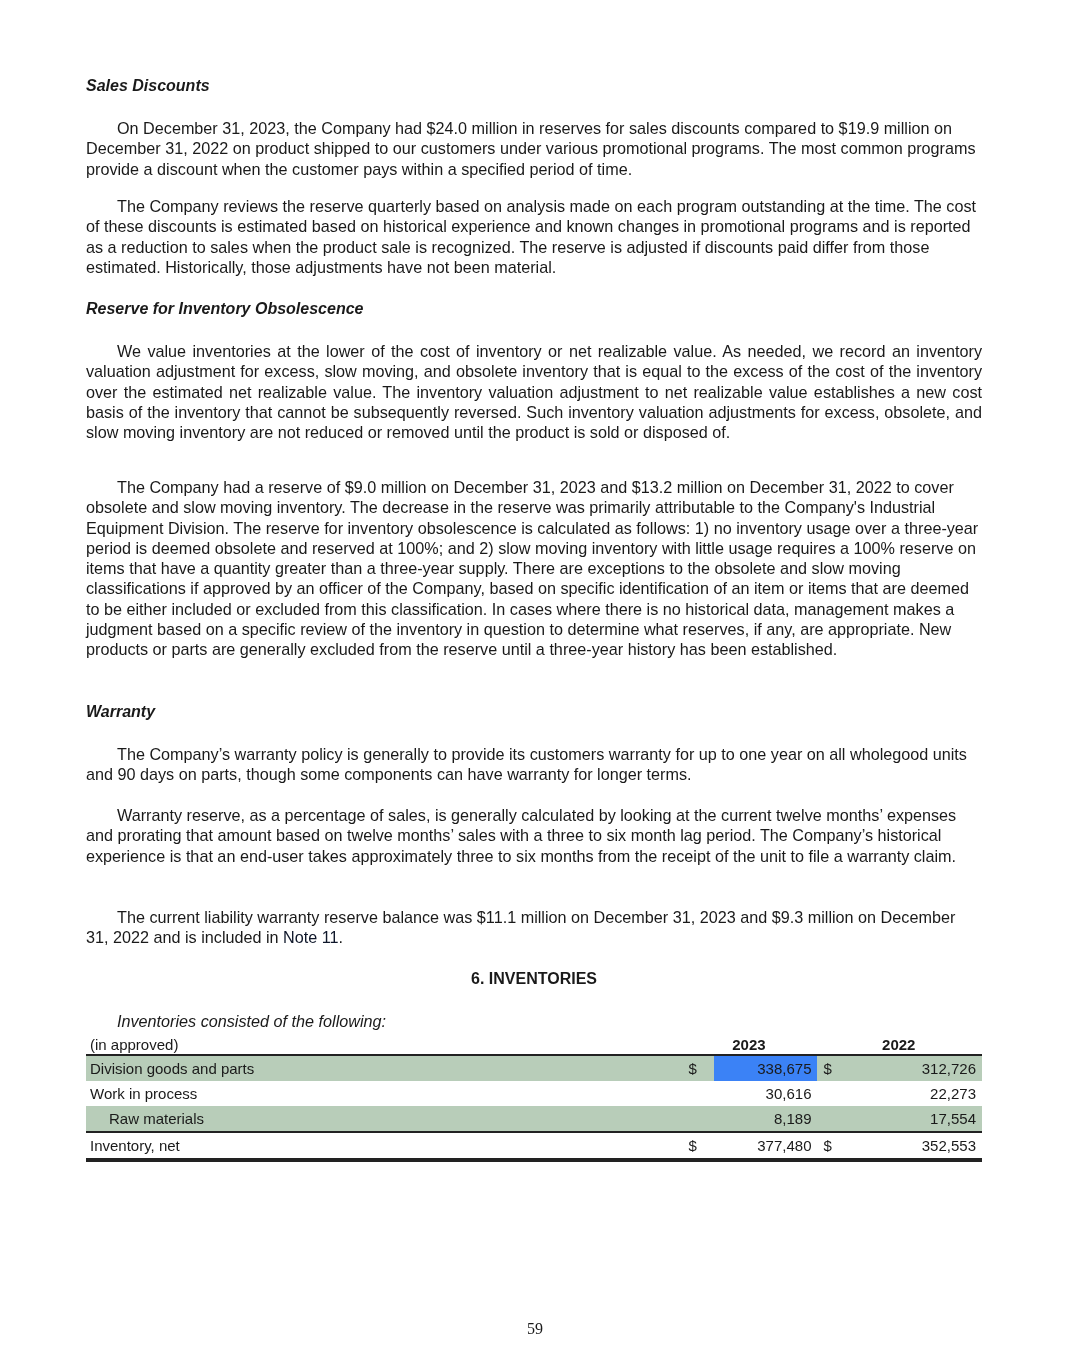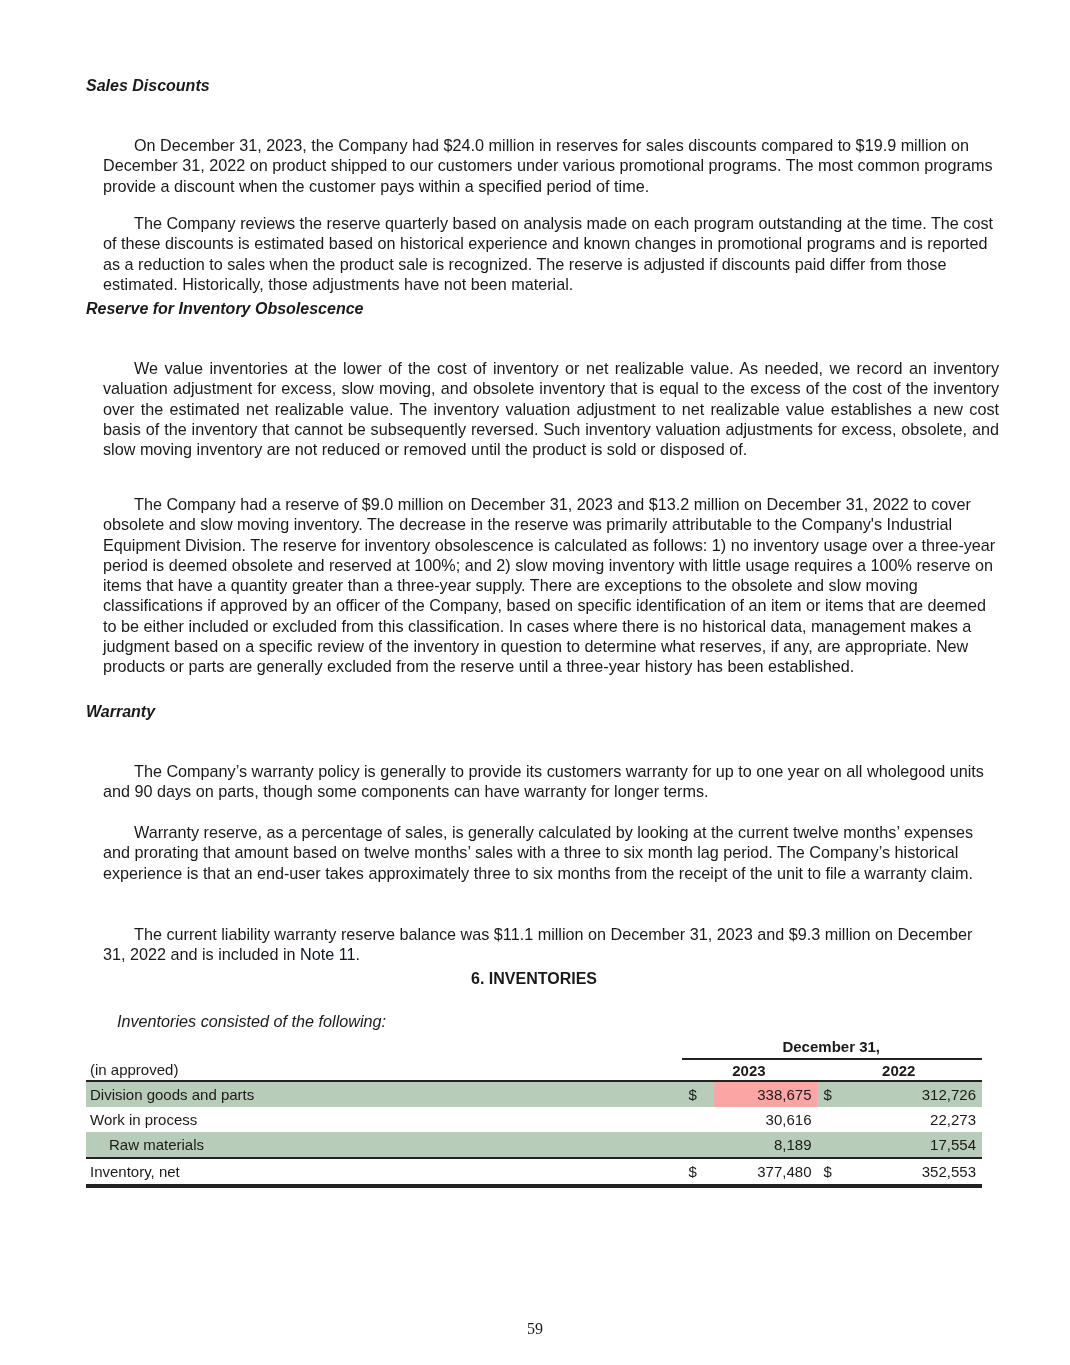--- a/index.html
+++ b/index.html
@@ -1,19 +1,19 @@
 <!DOCTYPE html>
 <html><head>
 <meta charset="utf-8">
 <style>
   html, body { margin: 0; padding: 0; background: #ffffff; }
   body { width: 1070px; height: 1365px; position: relative; font-family: "Liberation Sans", sans-serif; color: #1a1a1a; }
   .page { position: absolute; left: 86px; top: 0; width: 896px; }
   .h-italic { position: absolute; left: 0; font-weight: bold; font-style: italic; font-size: 16px; line-height: 20px; }
-  .para { position: absolute; left: 0; width: 896px; font-size: 16.2px; line-height: 20.3px; text-indent: 31px; text-align: left; margin: 17px; }
+  .para { position: absolute; left: 0; width: 896px; font-size: 16.2px; line-height: 20.3px; text-indent: 31px; text-align: left; margin: 0; }
   .para.just { text-align: justify; }
   .link { color: #0f172a; text-decoration-color: #777; }
   .sec-title { position: absolute; left: 0; width: 896px; text-align: center; font-weight: bold; font-size: 16px; line-height: 20px; }
   .intro { position: absolute; left: 31px; font-size: 16.2px; line-height: 20px; font-style: italic; }
   table.inv { position: absolute; left: 0; top: 1034px; width: 896px; border-collapse: collapse; font-size: 15px; }
   table.inv td { padding: 0 6px 0 4px; height: 25px; vertical-align: middle; }
   .hdr-dec { text-align: center; font-weight: bold; border-bottom: 2px solid #222; height: 20px !important; }
   .hdr-year { text-align: center; font-weight: bold; height: 20px !important; }
   .hdr-unit { height: 20px !important; }
   tr.hdr2 td { border-bottom: 2px solid #222; }
@@ -45,33 +45,29 @@
 
   <table class="inv">
     <colgroup>
       <col style="width:606px">
         <col style="width:26px">
         <col style="width:104px">
         <col style="width:26px">
         <col style="width:134px">
     </colgroup>
     <tbody>
-        <tr>
-      <td></td>
-      <td class="hdr-dec" colspan="4">December 31,</td>
-    </tr>
     <tr class="hdr2">
       <td class="hdr-unit">(in approved)</td>
       <td class="hdr-year" colspan="2">2023</td>
       <td class="hdr-year" colspan="2">2022</td>
     </tr>
     <tr class="shade">
       <td style="background: rgb(184, 205, 185);">Division goods and parts</td>
       <td class="dol" style="background: rgb(184, 205, 185);">$</td>
-      <td class="num" style="background: #fca5a5;">338,675</td>
+      <td class="num" style="background: #3b82f6;">338,675</td>
       <td class="dol" style="background: rgb(184, 205, 185);">$</td>
       <td class="num" style="background: rgb(184, 205, 185);">312,726</td>
     </tr>
     <tr>
       <td>Work in process</td>
       <td class="dol"></td>
       <td class="num">30,616</td>
       <td class="dol"></td>
       <td class="num">22,273</td>
     </tr>

